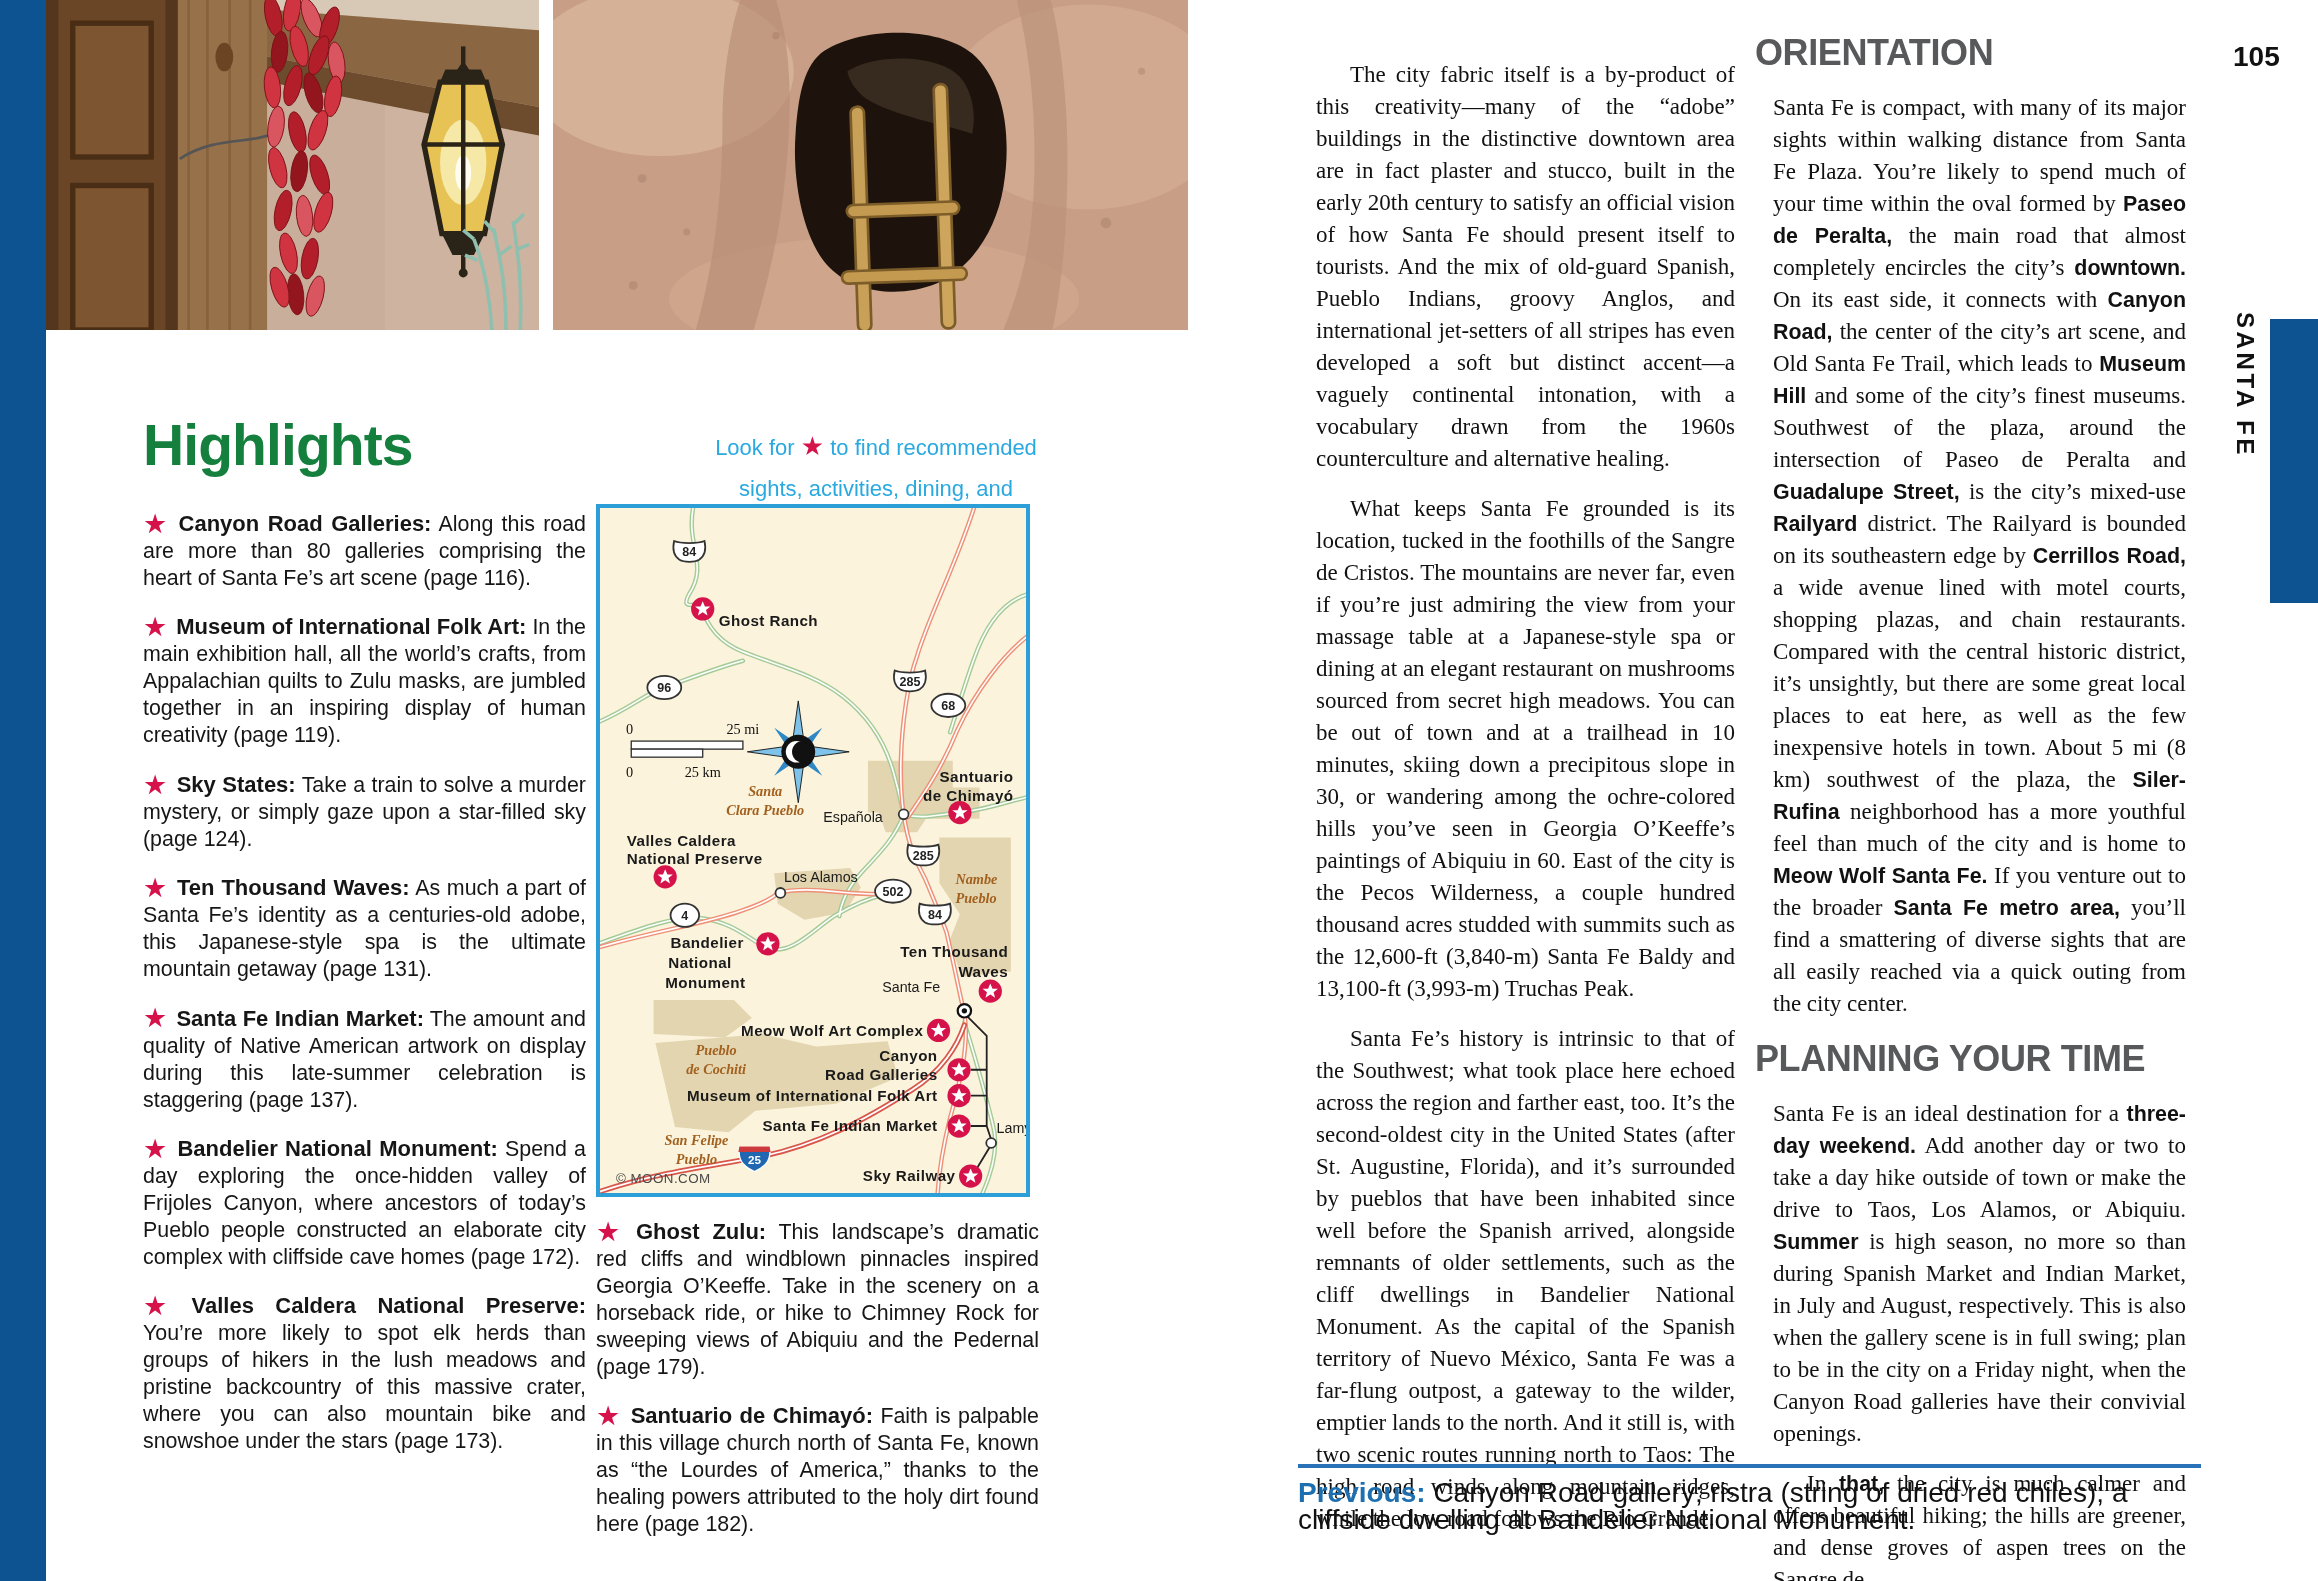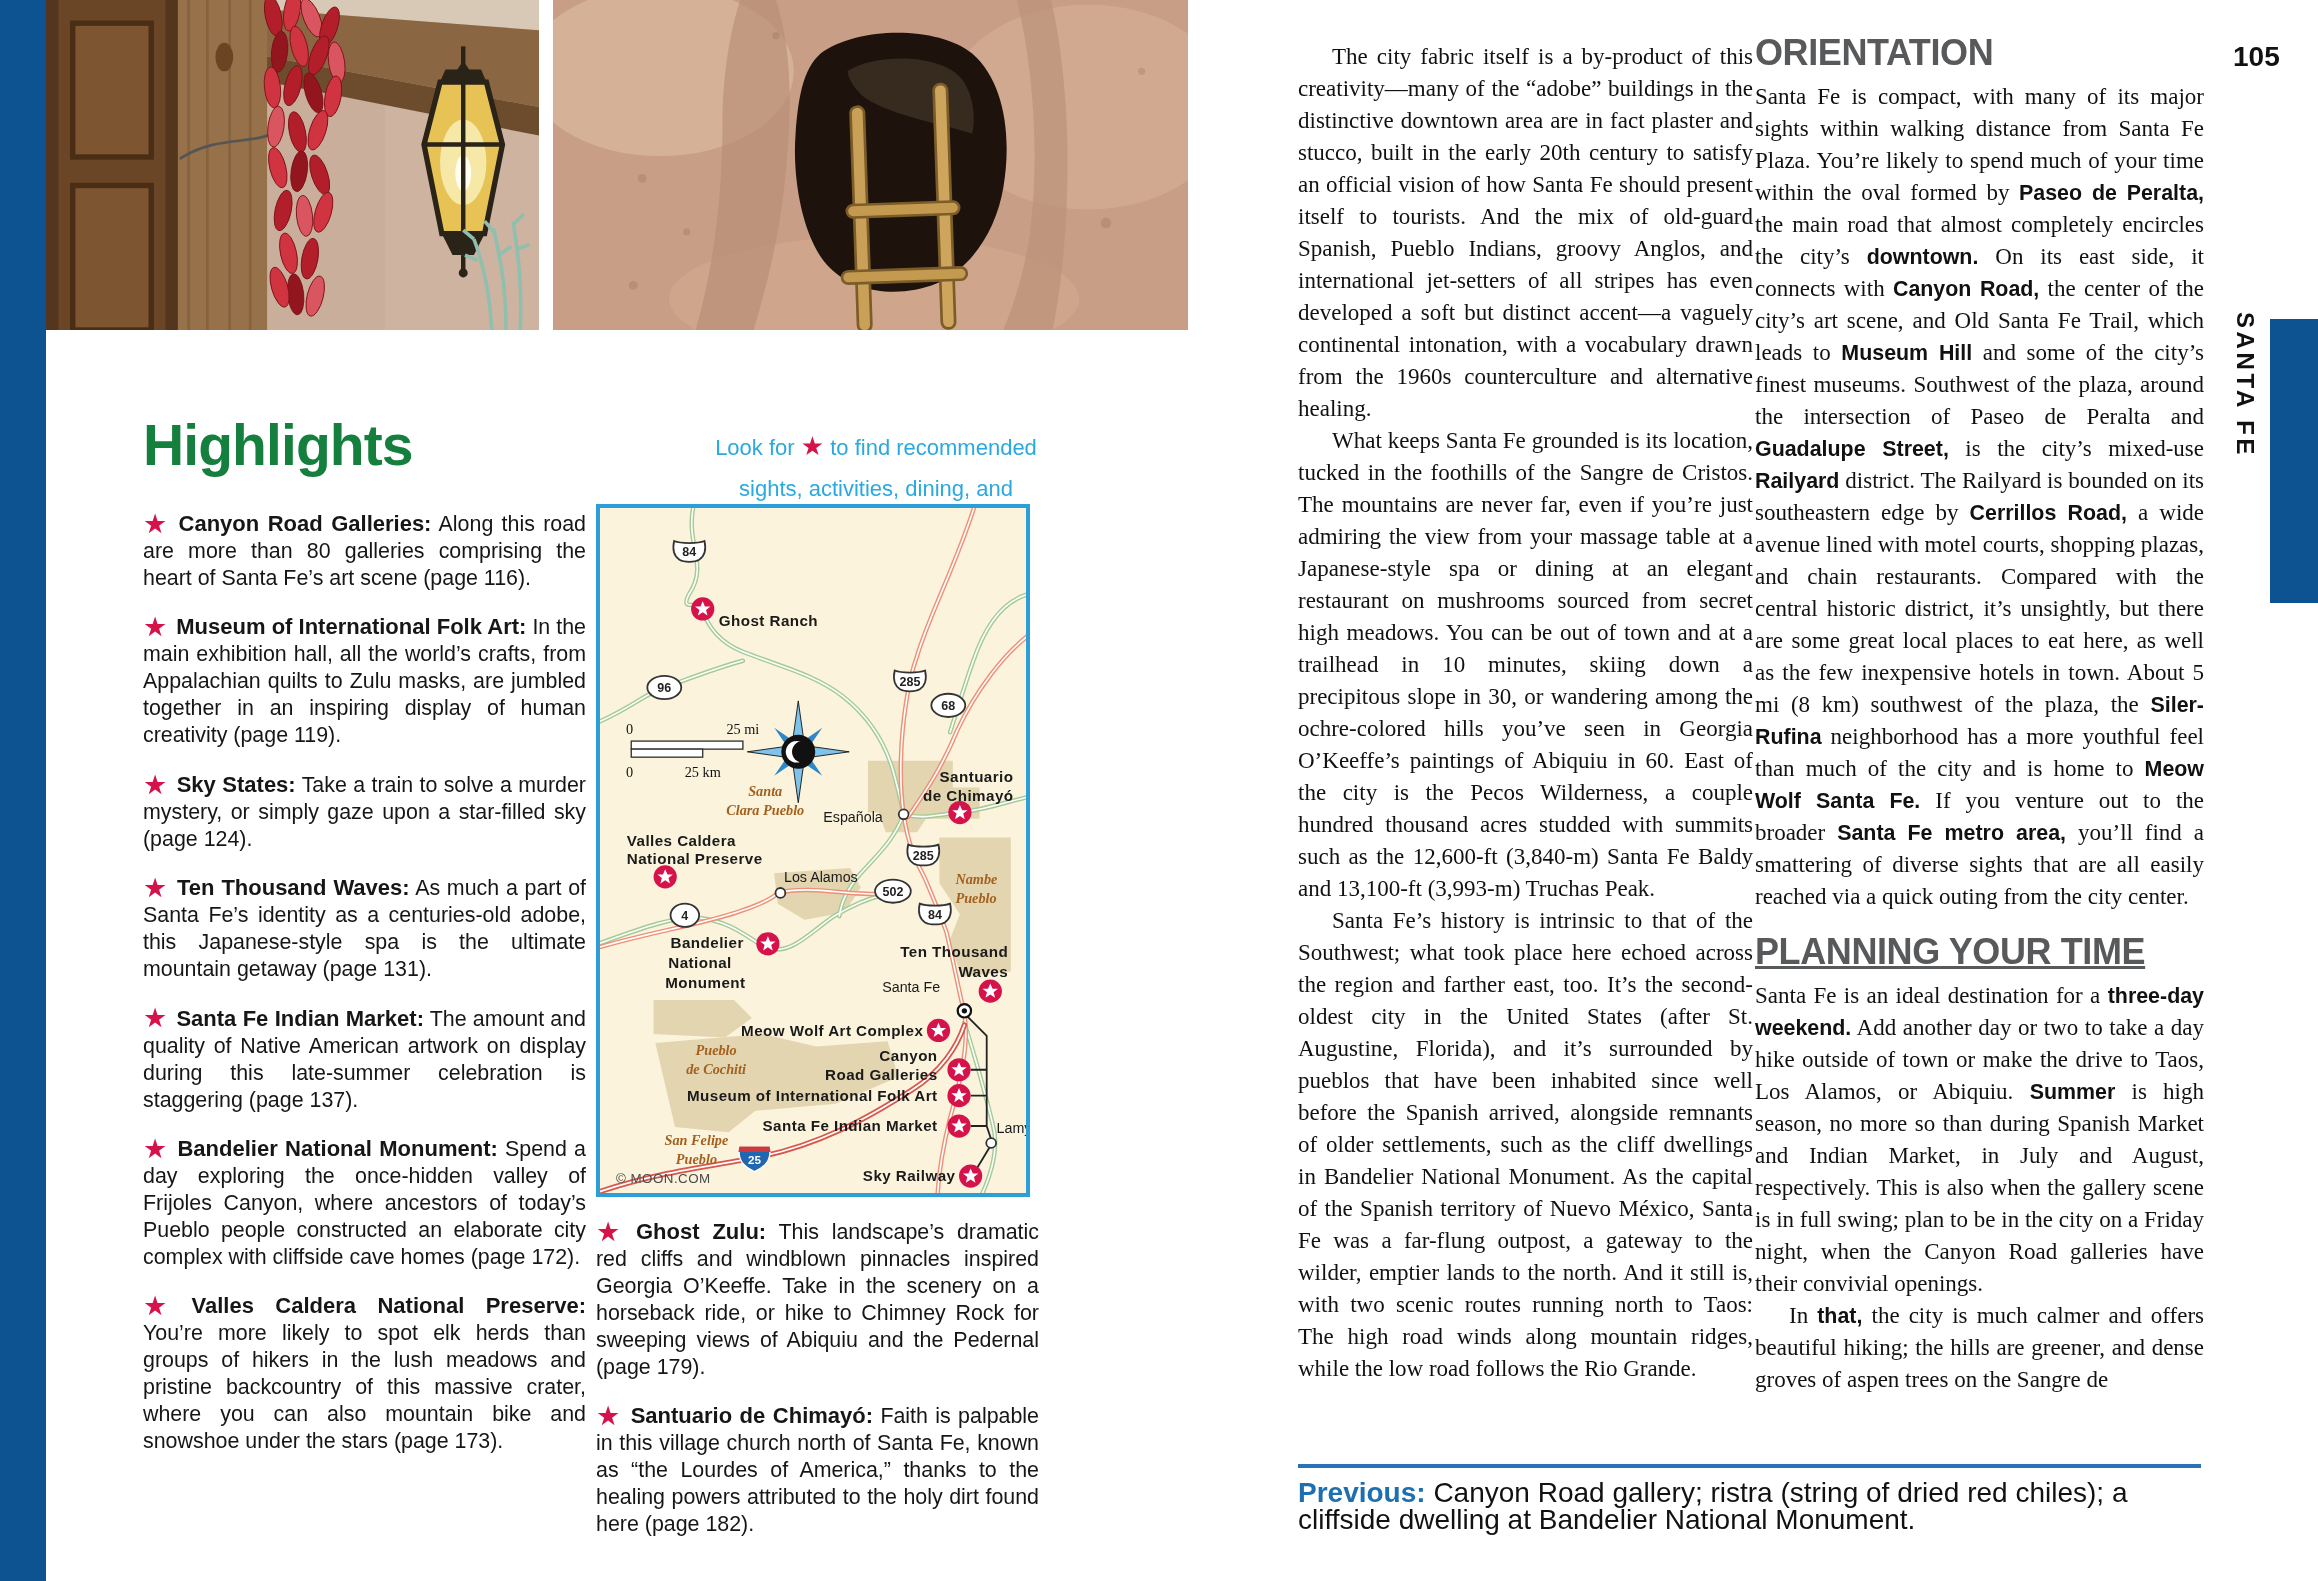--- a/index.html
+++ b/index.html
@@ -41,26 +41,26 @@
   .rgi{stroke:#ffffff;stroke-width:1.8;fill:none;stroke-linecap:round;}
   .ro{stroke:#ee9077;stroke-width:5;fill:none;stroke-linecap:round;}
   .roi{stroke:#ffffff;stroke-width:1.8;fill:none;stroke-linecap:round;}
   .ri{stroke:#d9564b;stroke-width:6;fill:none;stroke-linecap:round;}
   .rii{stroke:#ffffff;stroke-width:2;fill:none;stroke-linecap:round;}
   
   .col{position:absolute;color:#111;}
   .col-mid{left:1298px;top:41px;width:455px;}
   .col-right{left:1755px;top:32px;width:449px;}
   .col p{font-family:"Liberation Serif",serif;font-size:23px;line-height:32px;text-align:justify;
-        margin:0;hyphens:none;}
+        margin:18px;hyphens:none;}
   .col p.ind{text-indent:34px;}
   .kw{font-family:"Liberation Sans",sans-serif;font-weight:700;font-size:21.4px;}
   h2.section{font-family:"Liberation Sans",sans-serif;font-weight:700;font-size:36px;color:#58595b;
         letter-spacing:-0.4px;margin:0 0 7.1px 0;}
-  h2.section.second{margin-top:18px;text-decoration:underline;}
+  h2.section.second{margin-top:18px;}
   
   .cap-rule{position:absolute;left:1298px;top:1464px;width:903px;height:3.6px;background:#2a72b8;}
   .caption{position:absolute;left:1298px;top:1479px;width:903px;font-size:28px;line-height:27px;color:#111;}
   .caption .lab{color:#1d6fb0;font-weight:700;}
 </style>
 </head>
 <body>
 
 <div id="page">
   <div class="leftbar"></div>

